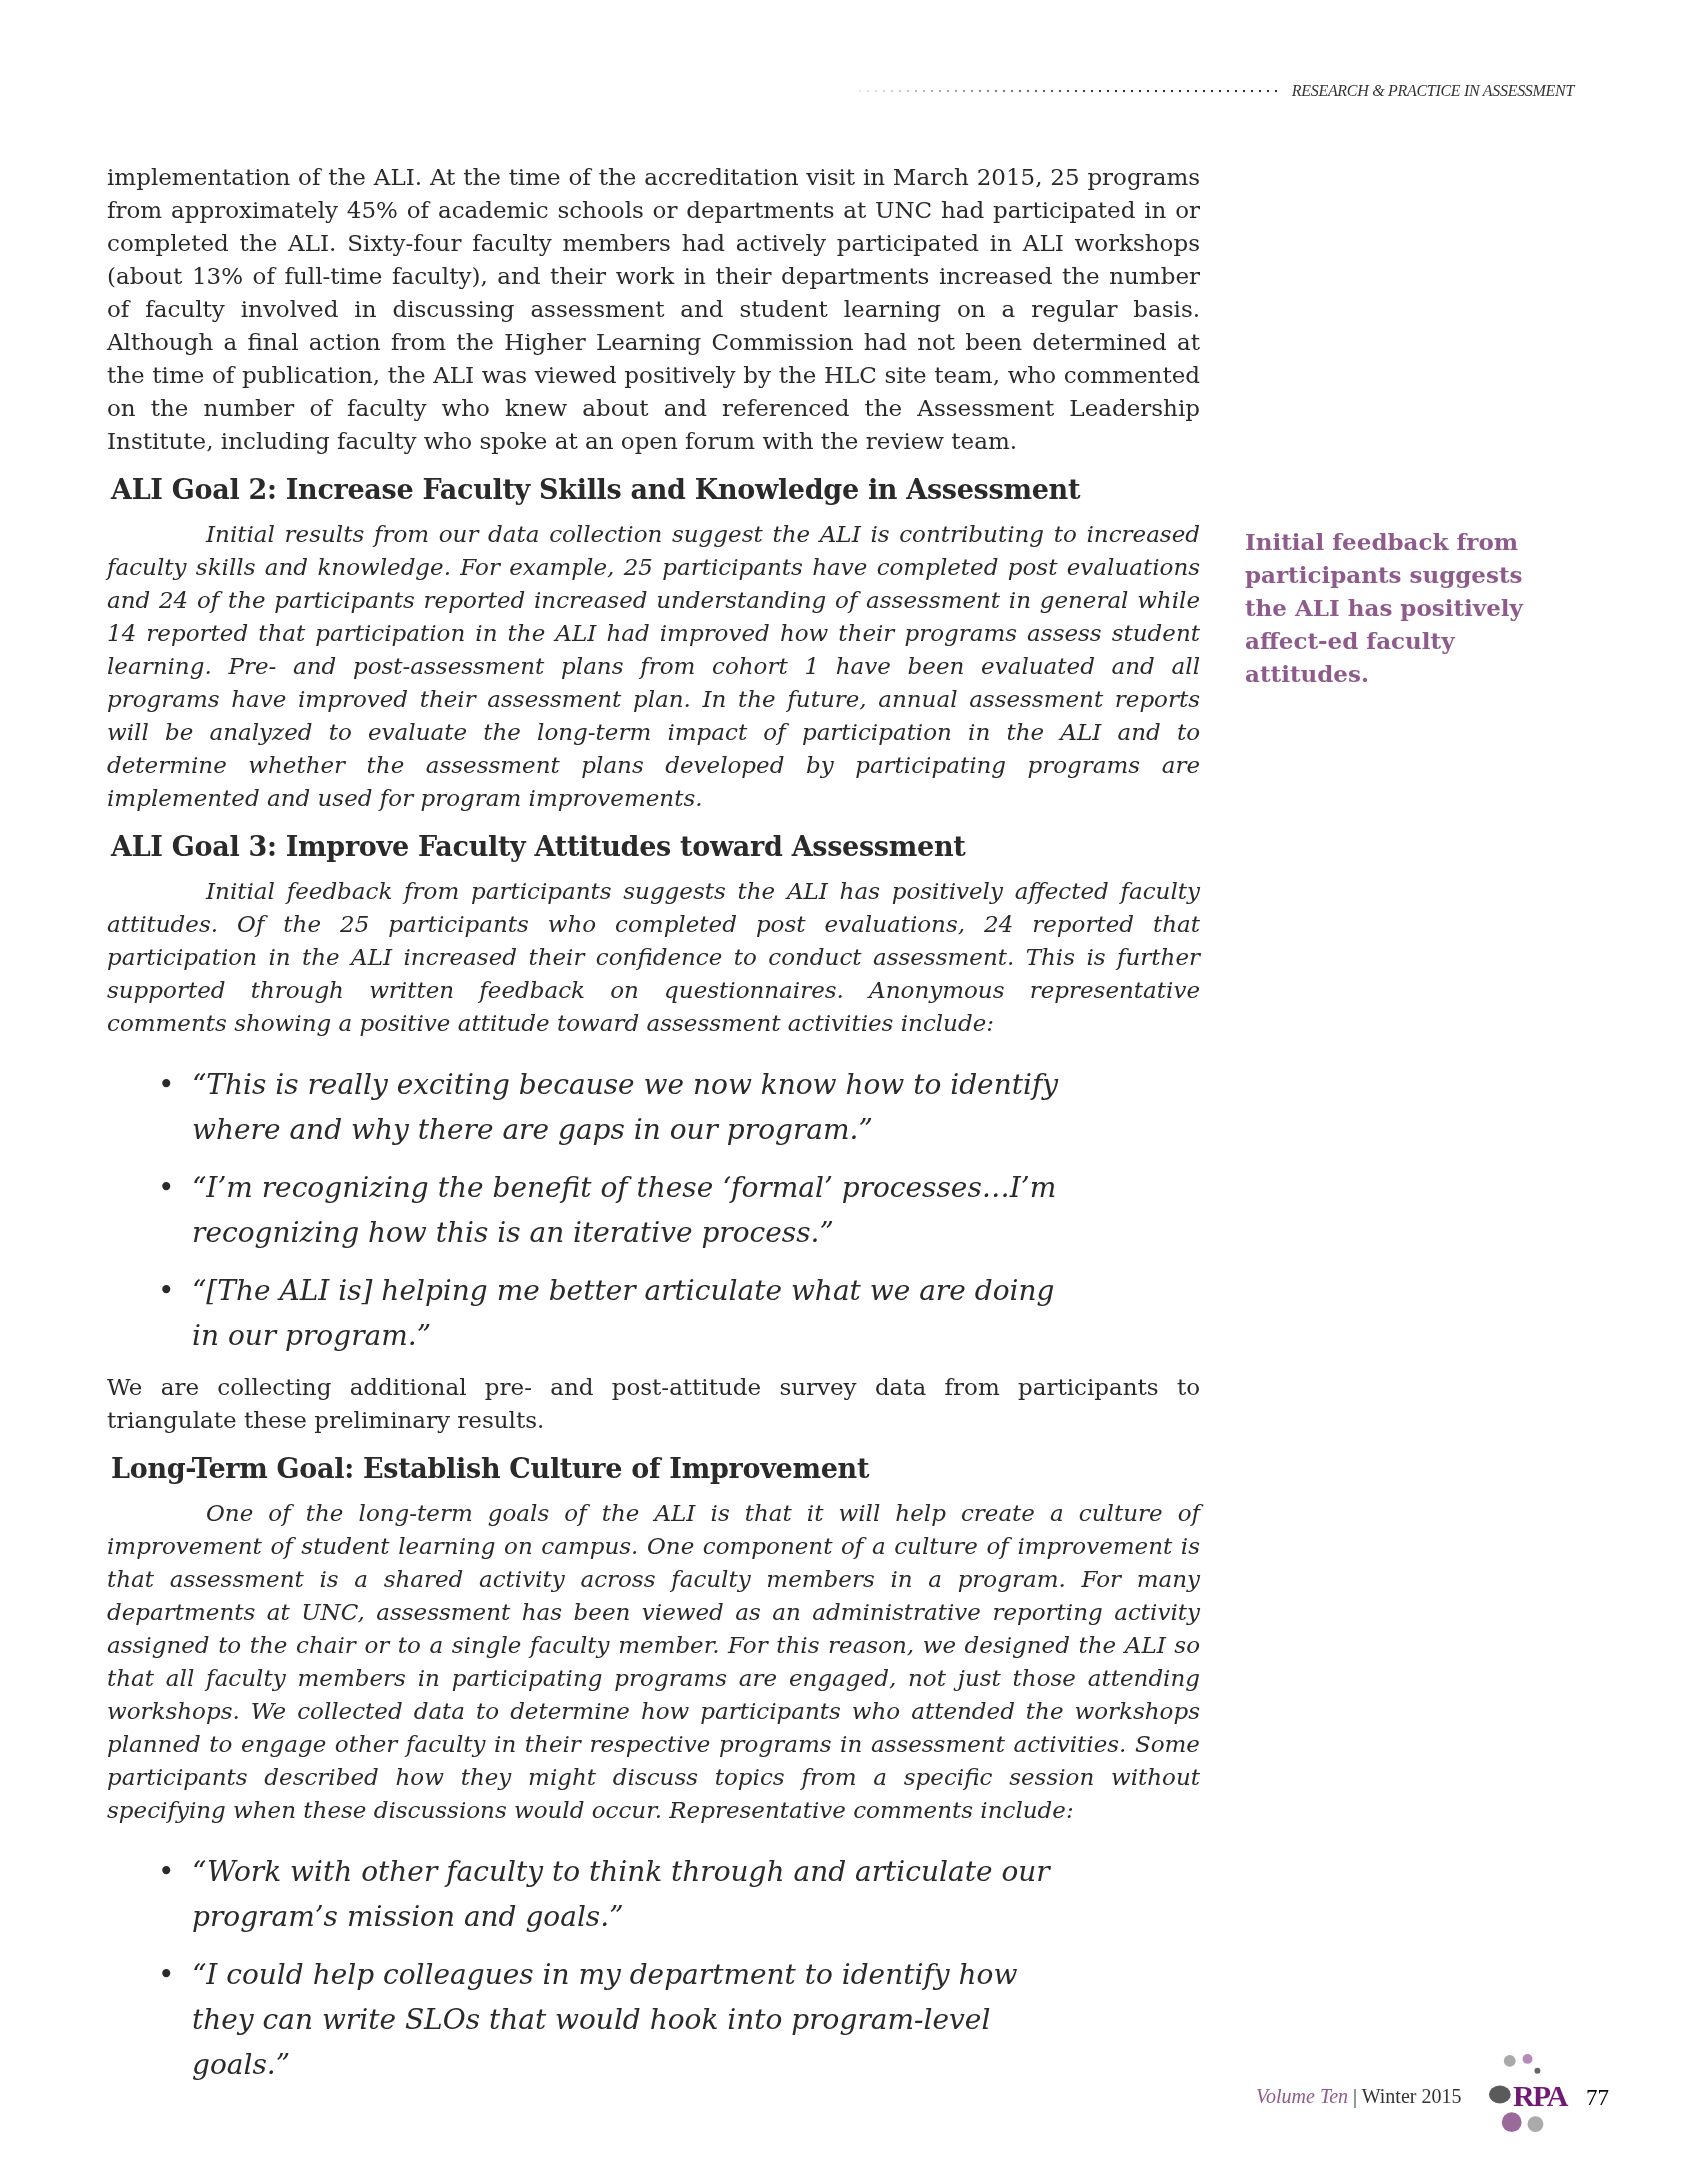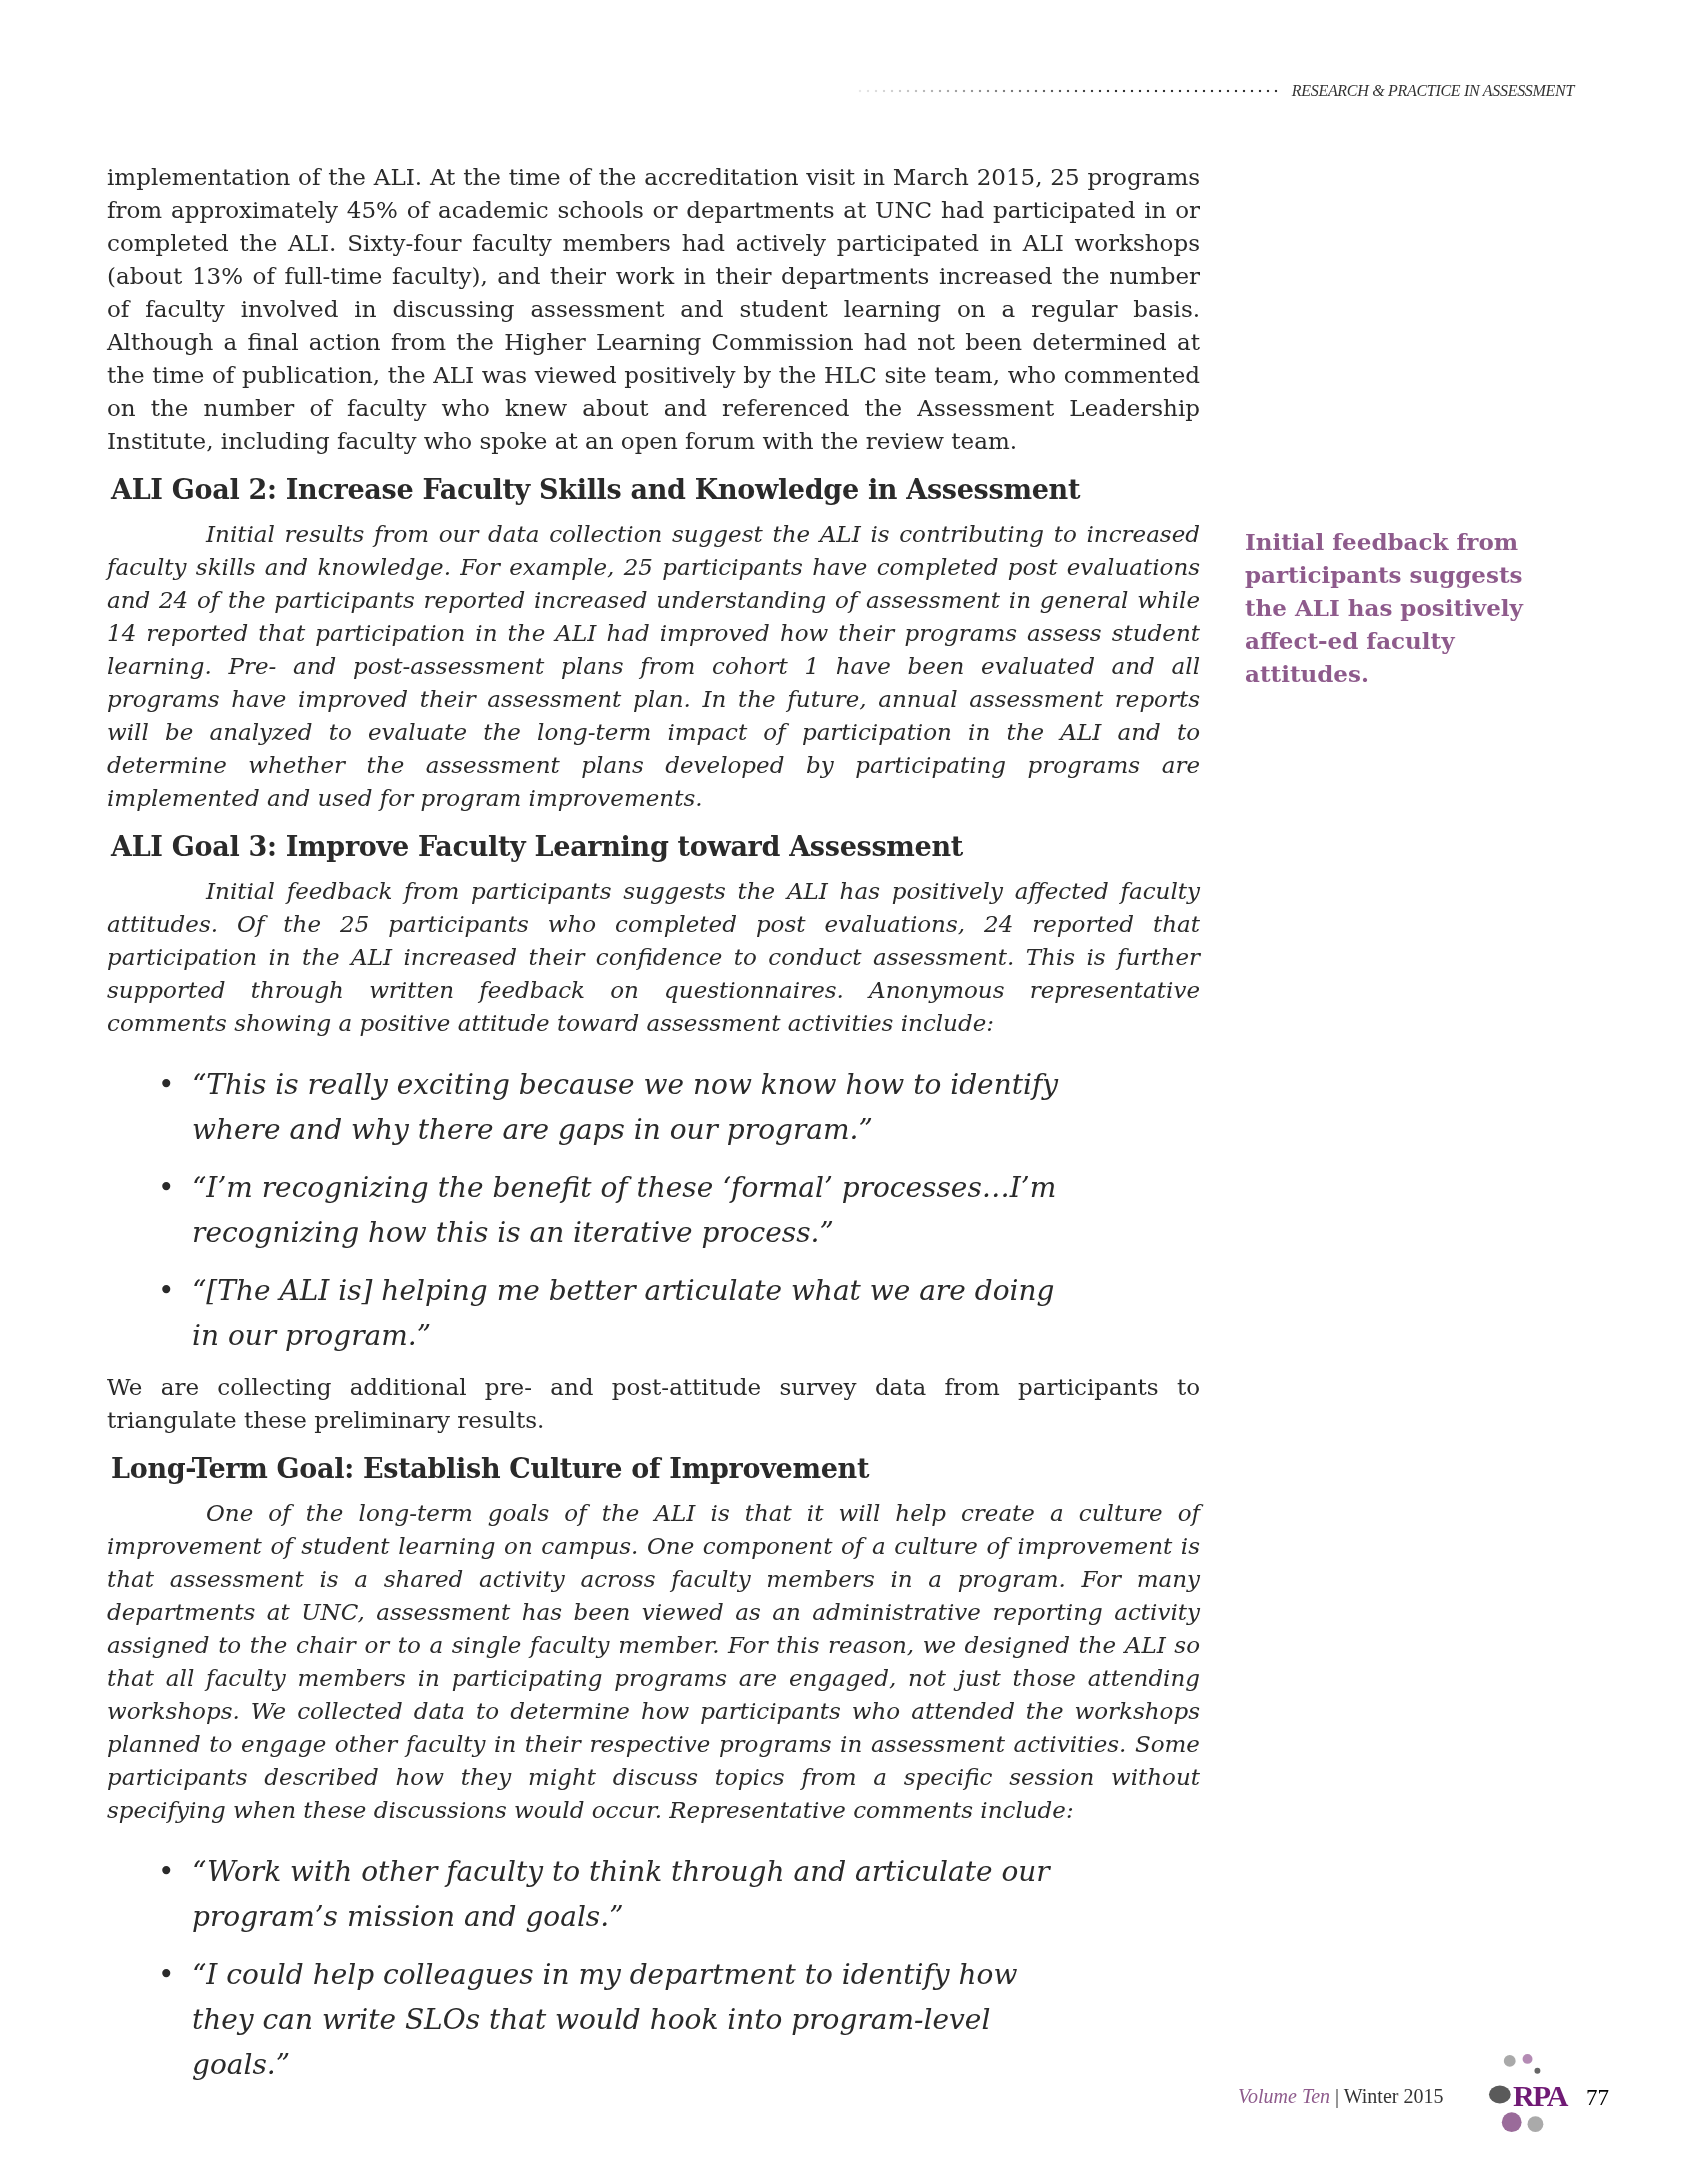--- a/index.html
+++ b/index.html
@@ -24,21 +24,21 @@
   ul { list-style:none; margin:0; padding:0; }
   ul.bullets { margin:22px 0 0 59px; width:921px; }
   ul.bullets li { position:relative; padding-left:34px; font-size:28px; line-height:45px;
                   margin-bottom:13px;font-style:italic; }
   ul.bullets li::before { content:"•"; position:absolute; left:0; top:0; }
   .after-list { margin-top:10px; }
   .pull-quote { position:absolute; left:1245px; top:525px; width:327px;
                 font-family:"DejaVu Serif", serif; font-weight:bold; font-size:23px;
                 line-height:33px; color:#8e5b8c; }
   .footer { position:absolute; top:2059px; left:1238px; height:59px; width:396px; }
-  .vol { position:absolute; left:0; top:26px; font-family:"Liberation Serif", serif;
+  .vol { position:absolute; left:18px; top:26px; font-family:"Liberation Serif", serif;
          font-size:20px; color:#333; white-space:nowrap; }
   .vol .vt { font-style:italic; color:#8e5b8c; }
   .logo { position:absolute; left:248px; top:-8px; width:89px; height:89px; }
   .logo-text { position:absolute; left:27px; top:28px; font-family:"Liberation Serif", serif;
                font-weight:bold; font-size:30px; color:#701a75; letter-spacing:-2px; }
   .page-num { position:absolute; left:348px; top:26px; font-family:"Liberation Serif", serif;
               font-size:23px; color:#000000; }
 </style>
 </head>
 <body>
@@ -50,21 +50,21 @@
 
 <div class="main">
   <p>implementation of the ALI. At the time of the accreditation visit in March 2015, 25 programs from approximately 45% of academic schools or departments at UNC had participated in or completed the ALI. Sixty-four faculty members had actively participated in ALI workshops (about 13% of full-time faculty), and their work in their departments increased the number of faculty involved in discussing assessment and student learning on a regular basis. Although a final action from the Higher Learning Commission had not been determined at the time of publication, the ALI was viewed positively by the HLC site team, who commented on the number of faculty who knew about and referenced the Assessment Leadership Institute, including faculty who spoke at an open forum with the review team.</p>
 
   <div class="sec">
     <h2>ALI Goal 2: Increase Faculty Skills and Knowledge in Assessment</h2>
     <p class="indent">Initial results from our data collection suggest the ALI is contributing to increased faculty skills and knowledge. For example, 25 participants have completed post evaluations and 24 of the participants reported increased understanding of assessment in general while 14 reported that participation in the ALI had improved how their programs assess student learning. Pre- and post-assessment plans from cohort 1 have been evaluated and all programs have improved their assessment plan. In the future, annual assessment reports will be analyzed to evaluate the long-term impact of participation in the ALI and to determine whether the assessment plans developed by participating programs are implemented and used for program improvements.</p>
   </div>
 
   <div class="sec">
-    <h2>ALI Goal 3: Improve Faculty Learning toward Assessment</h2>
+    <h2>ALI Goal 3: Improve Faculty Attitudes toward Assessment</h2>
     <p class="indent">Initial feedback from participants suggests the ALI has positively affected faculty attitudes. Of the 25 participants who completed post evaluations, 24 reported that participation in the ALI increased their confidence to conduct assessment. This is further supported through written feedback on questionnaires. Anonymous representative comments showing a positive attitude toward assessment activities include:</p>
     <ul class="bullets">
       <li>“This is really exciting because we now know how to identify where and why there are gaps in our program.”</li>
       <li>“I’m recognizing the benefit of these ‘formal’ processes…I’m recognizing how this is an iterative process.”</li>
       <li>“[The ALI is] helping me better articulate what we are doing in our program.”</li>
     </ul>
     <p class="after-list">We are collecting additional pre- and post-attitude survey data from participants to triangulate these preliminary results.</p>
   </div>
 
   <div class="sec">

